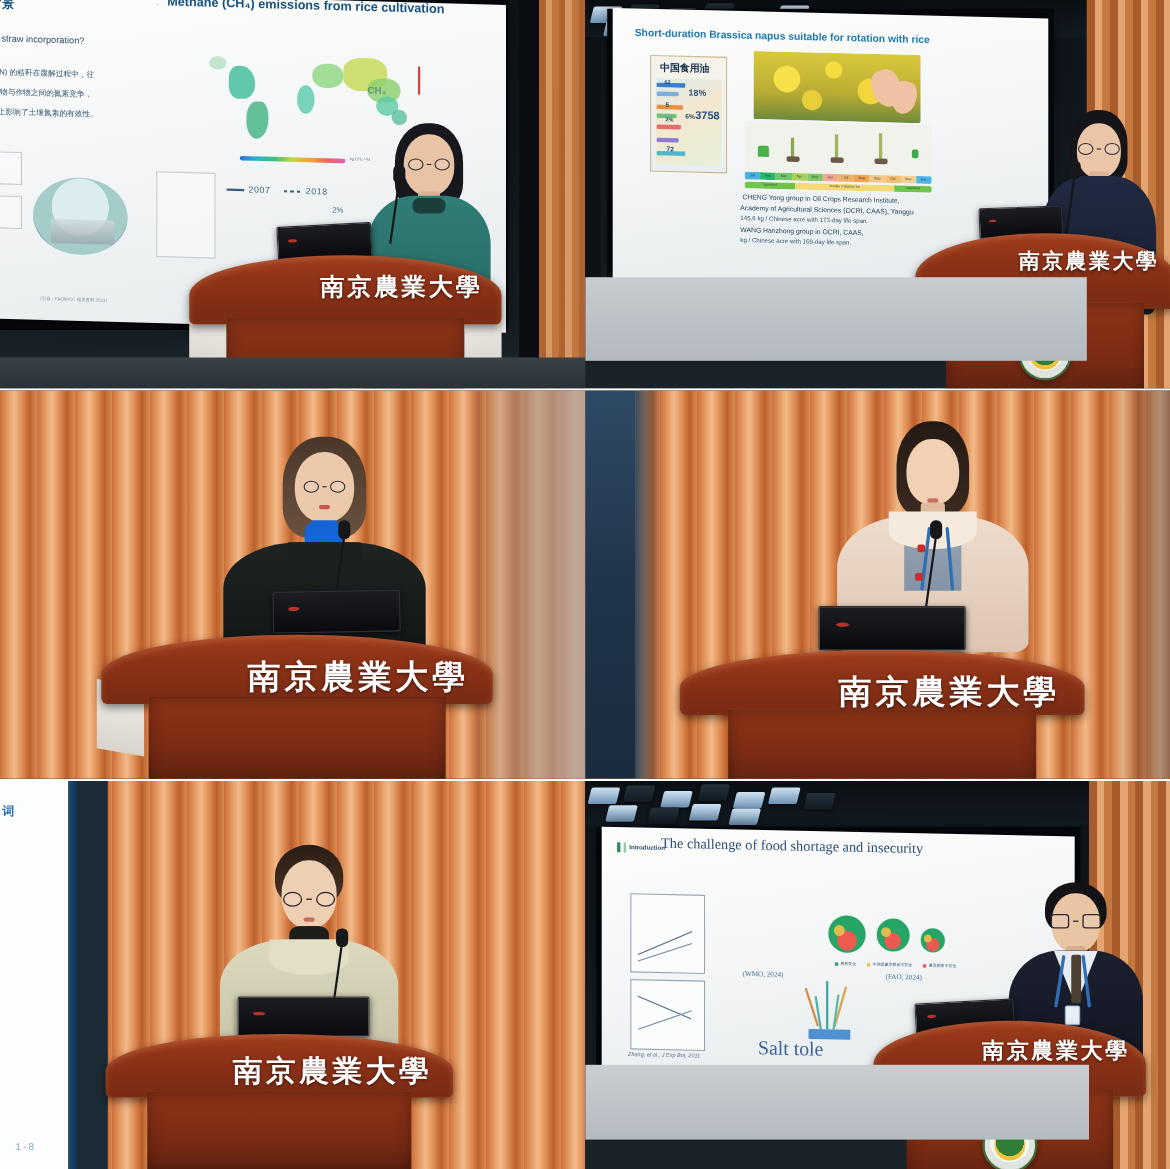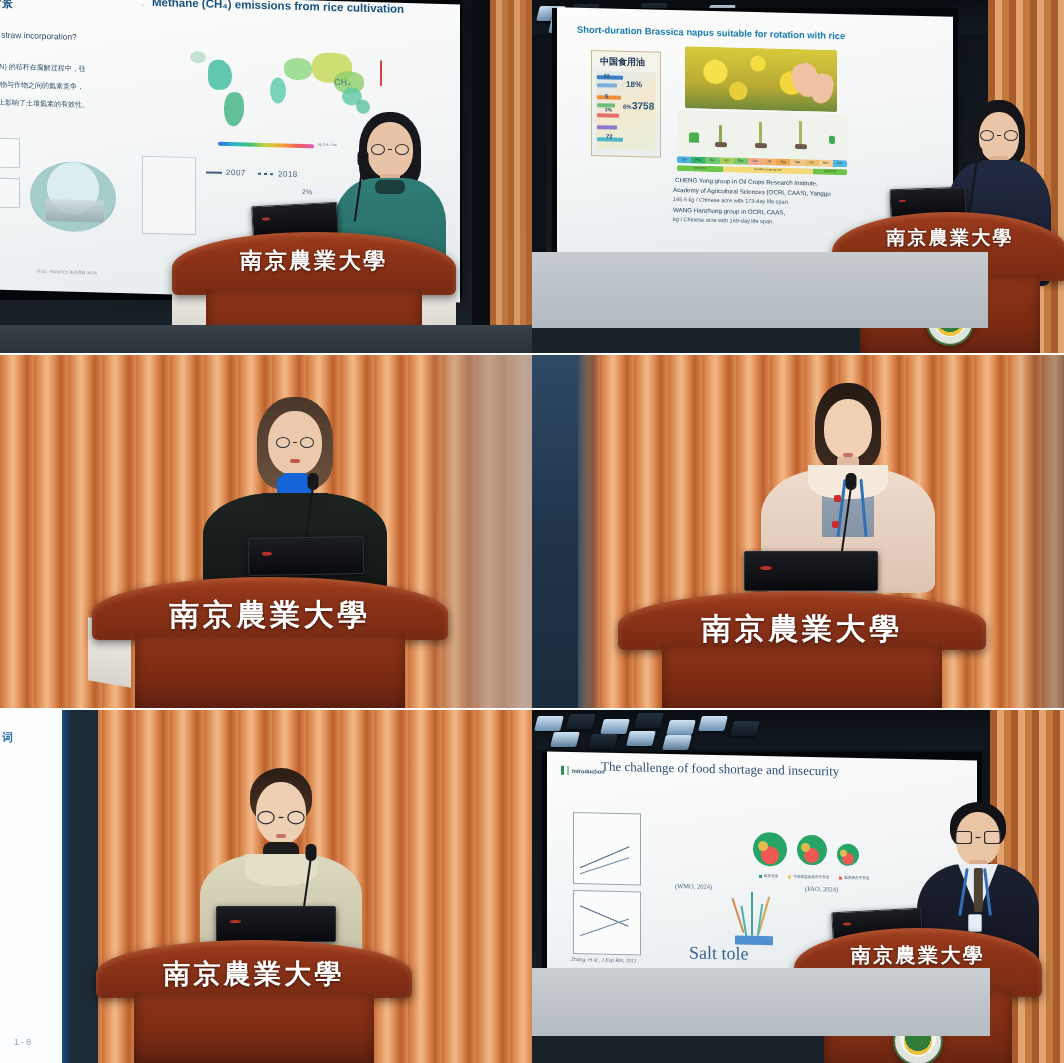--- a/index.html
+++ b/index.html
@@ -64,21 +64,21 @@
   }
   .podium .wing{
     position:absolute;top:32%;width:12%;height:46%;
     background:linear-gradient(180deg,#f1efe9,#d8d4cc);
     transform:skewY(10deg);
   }
   .podium .wing.l{left:0;}
   .podium .wing.r{right:0;transform:skewY(-10deg);}
   .podium .univ{
     position:absolute;left:6%;right:6%;top:6%;
-    text-align:center;color:#fff;
+    text-align:right;color:#fff;
     font-family:"DejaVu Sans",sans-serif;
     font-weight:700;letter-spacing:.12em;
     text-shadow:0 1px 3px rgba(0,0,0,.55);
     white-space:nowrap;
   }
   .podium .emblem{
     position:absolute;left:50%;transform:translateX(-50%);
     border-radius:50%;
     background:radial-gradient(circle at 50% 45%,#f3f5f2 0 52%,#dfe4de 53% 70%,#cfd6ce 71% 100%);
     border:2px solid #3f6b38;

